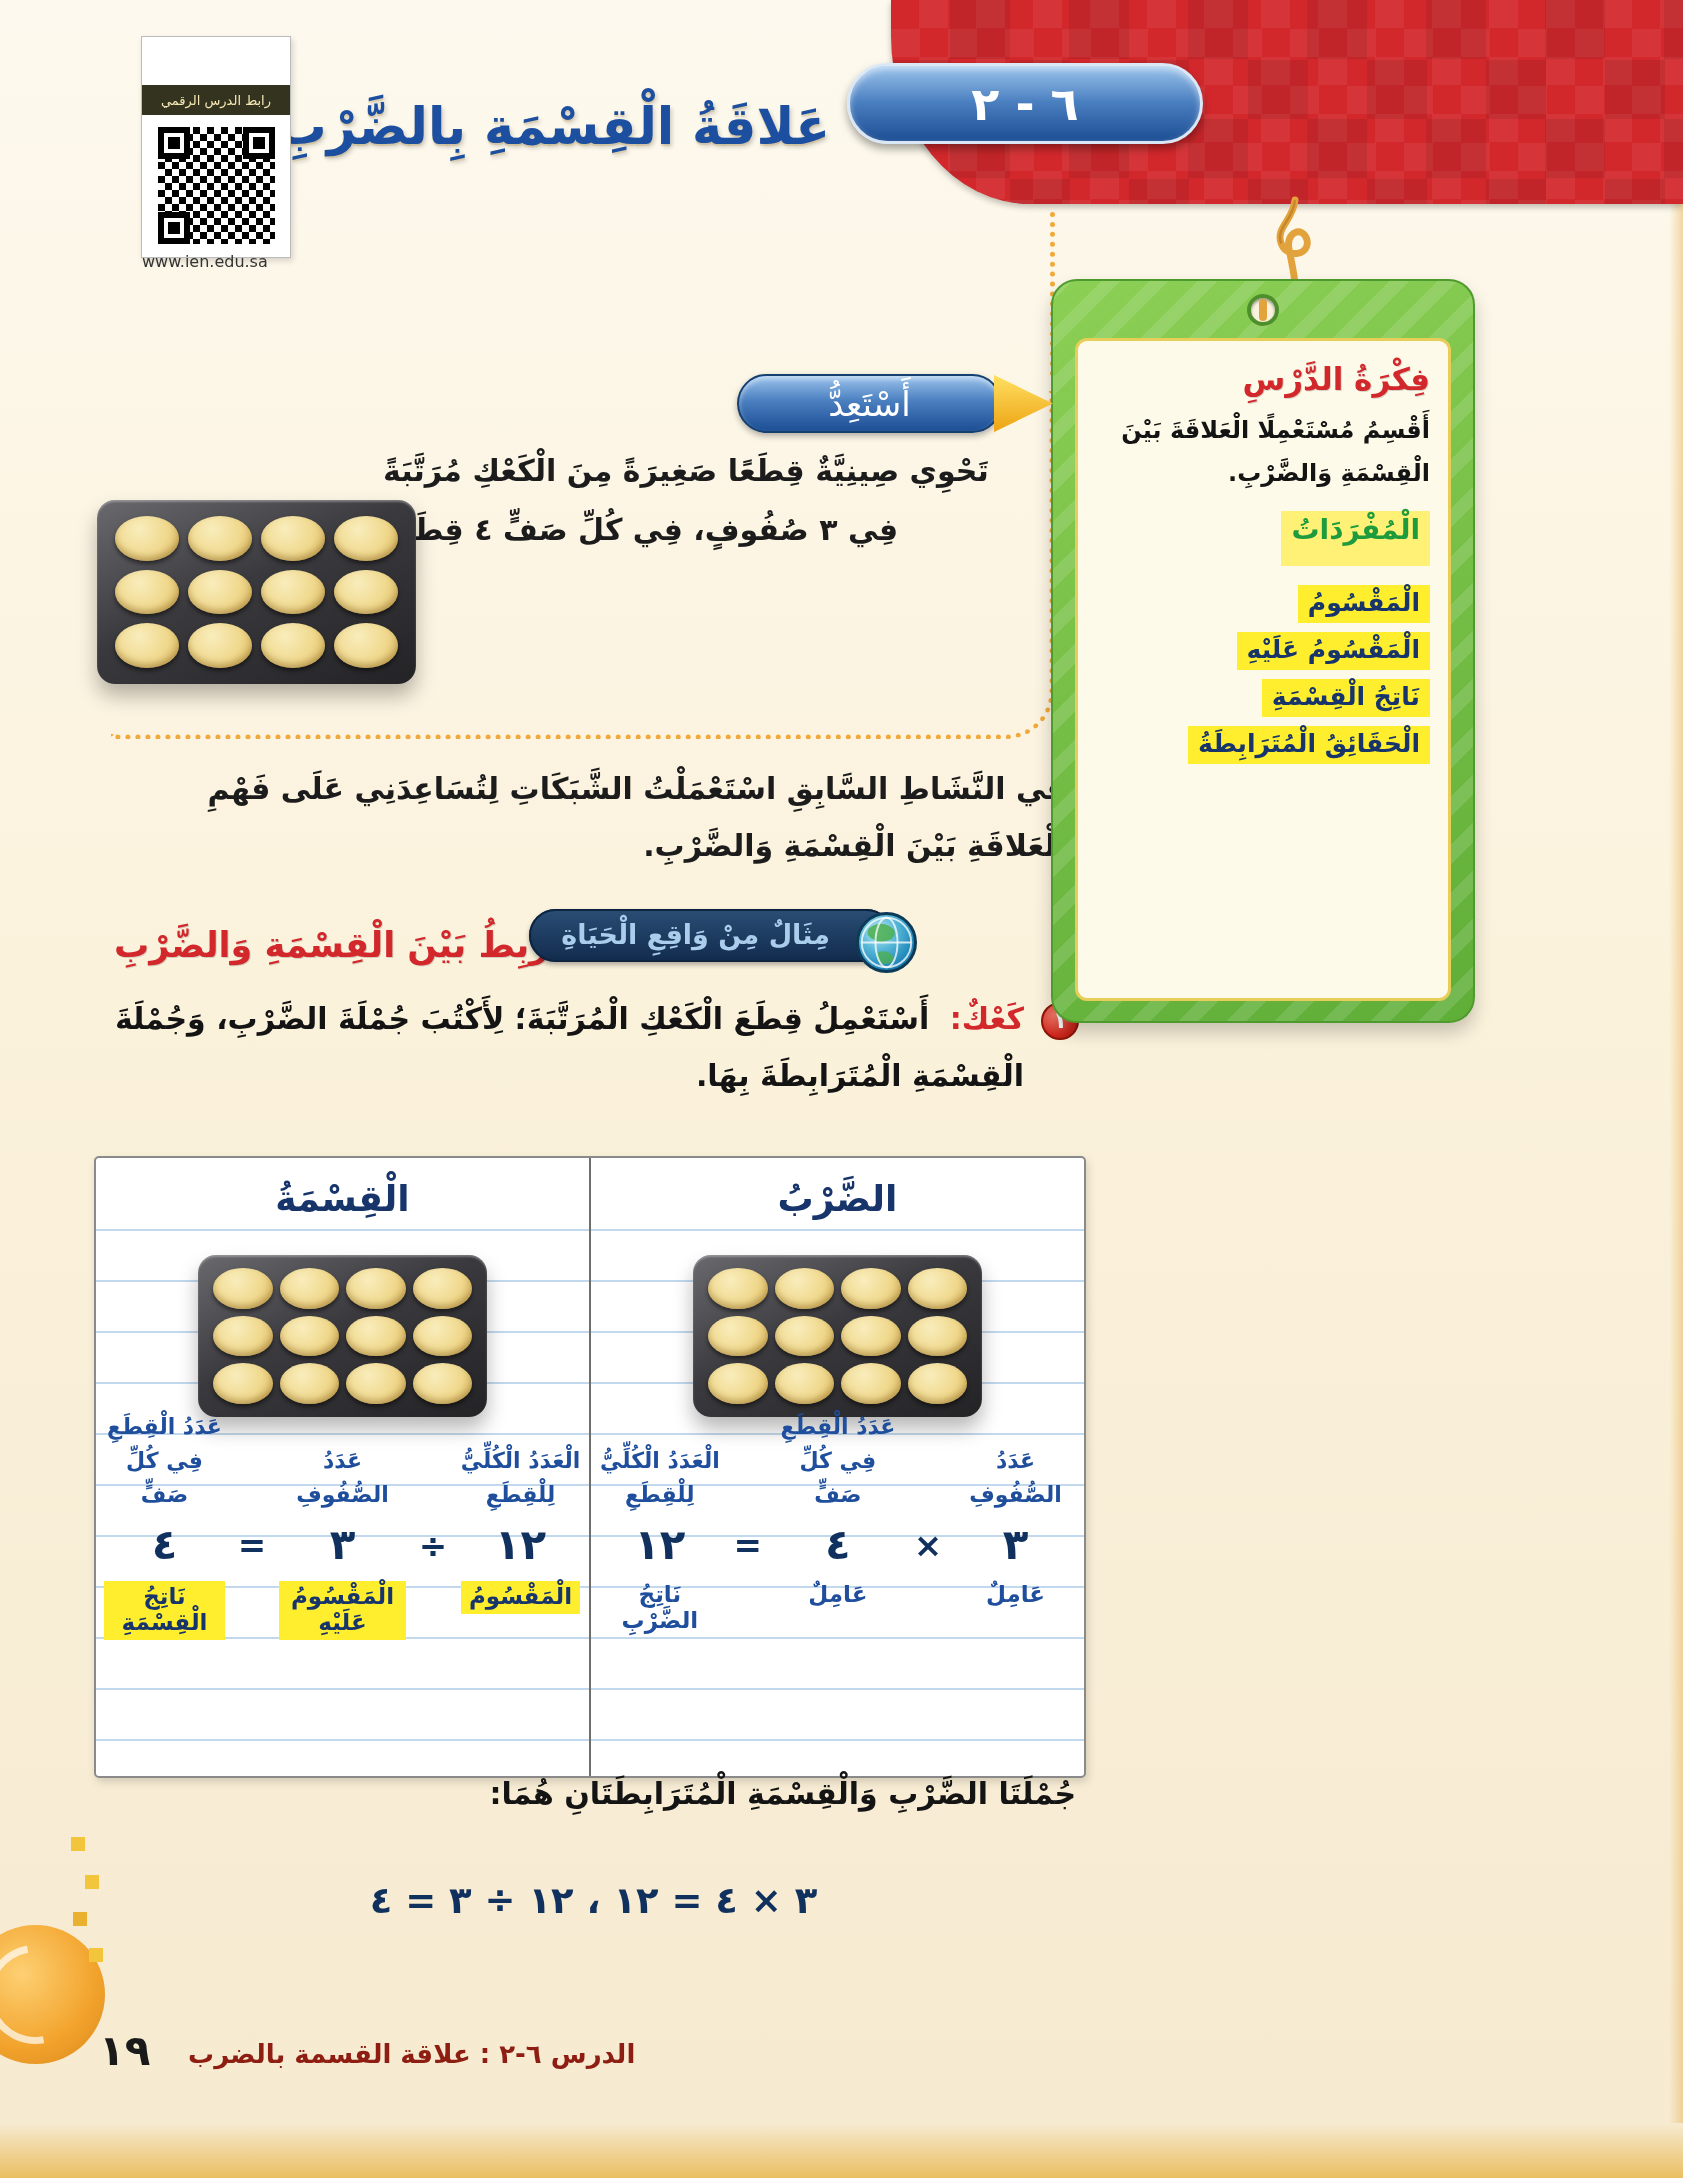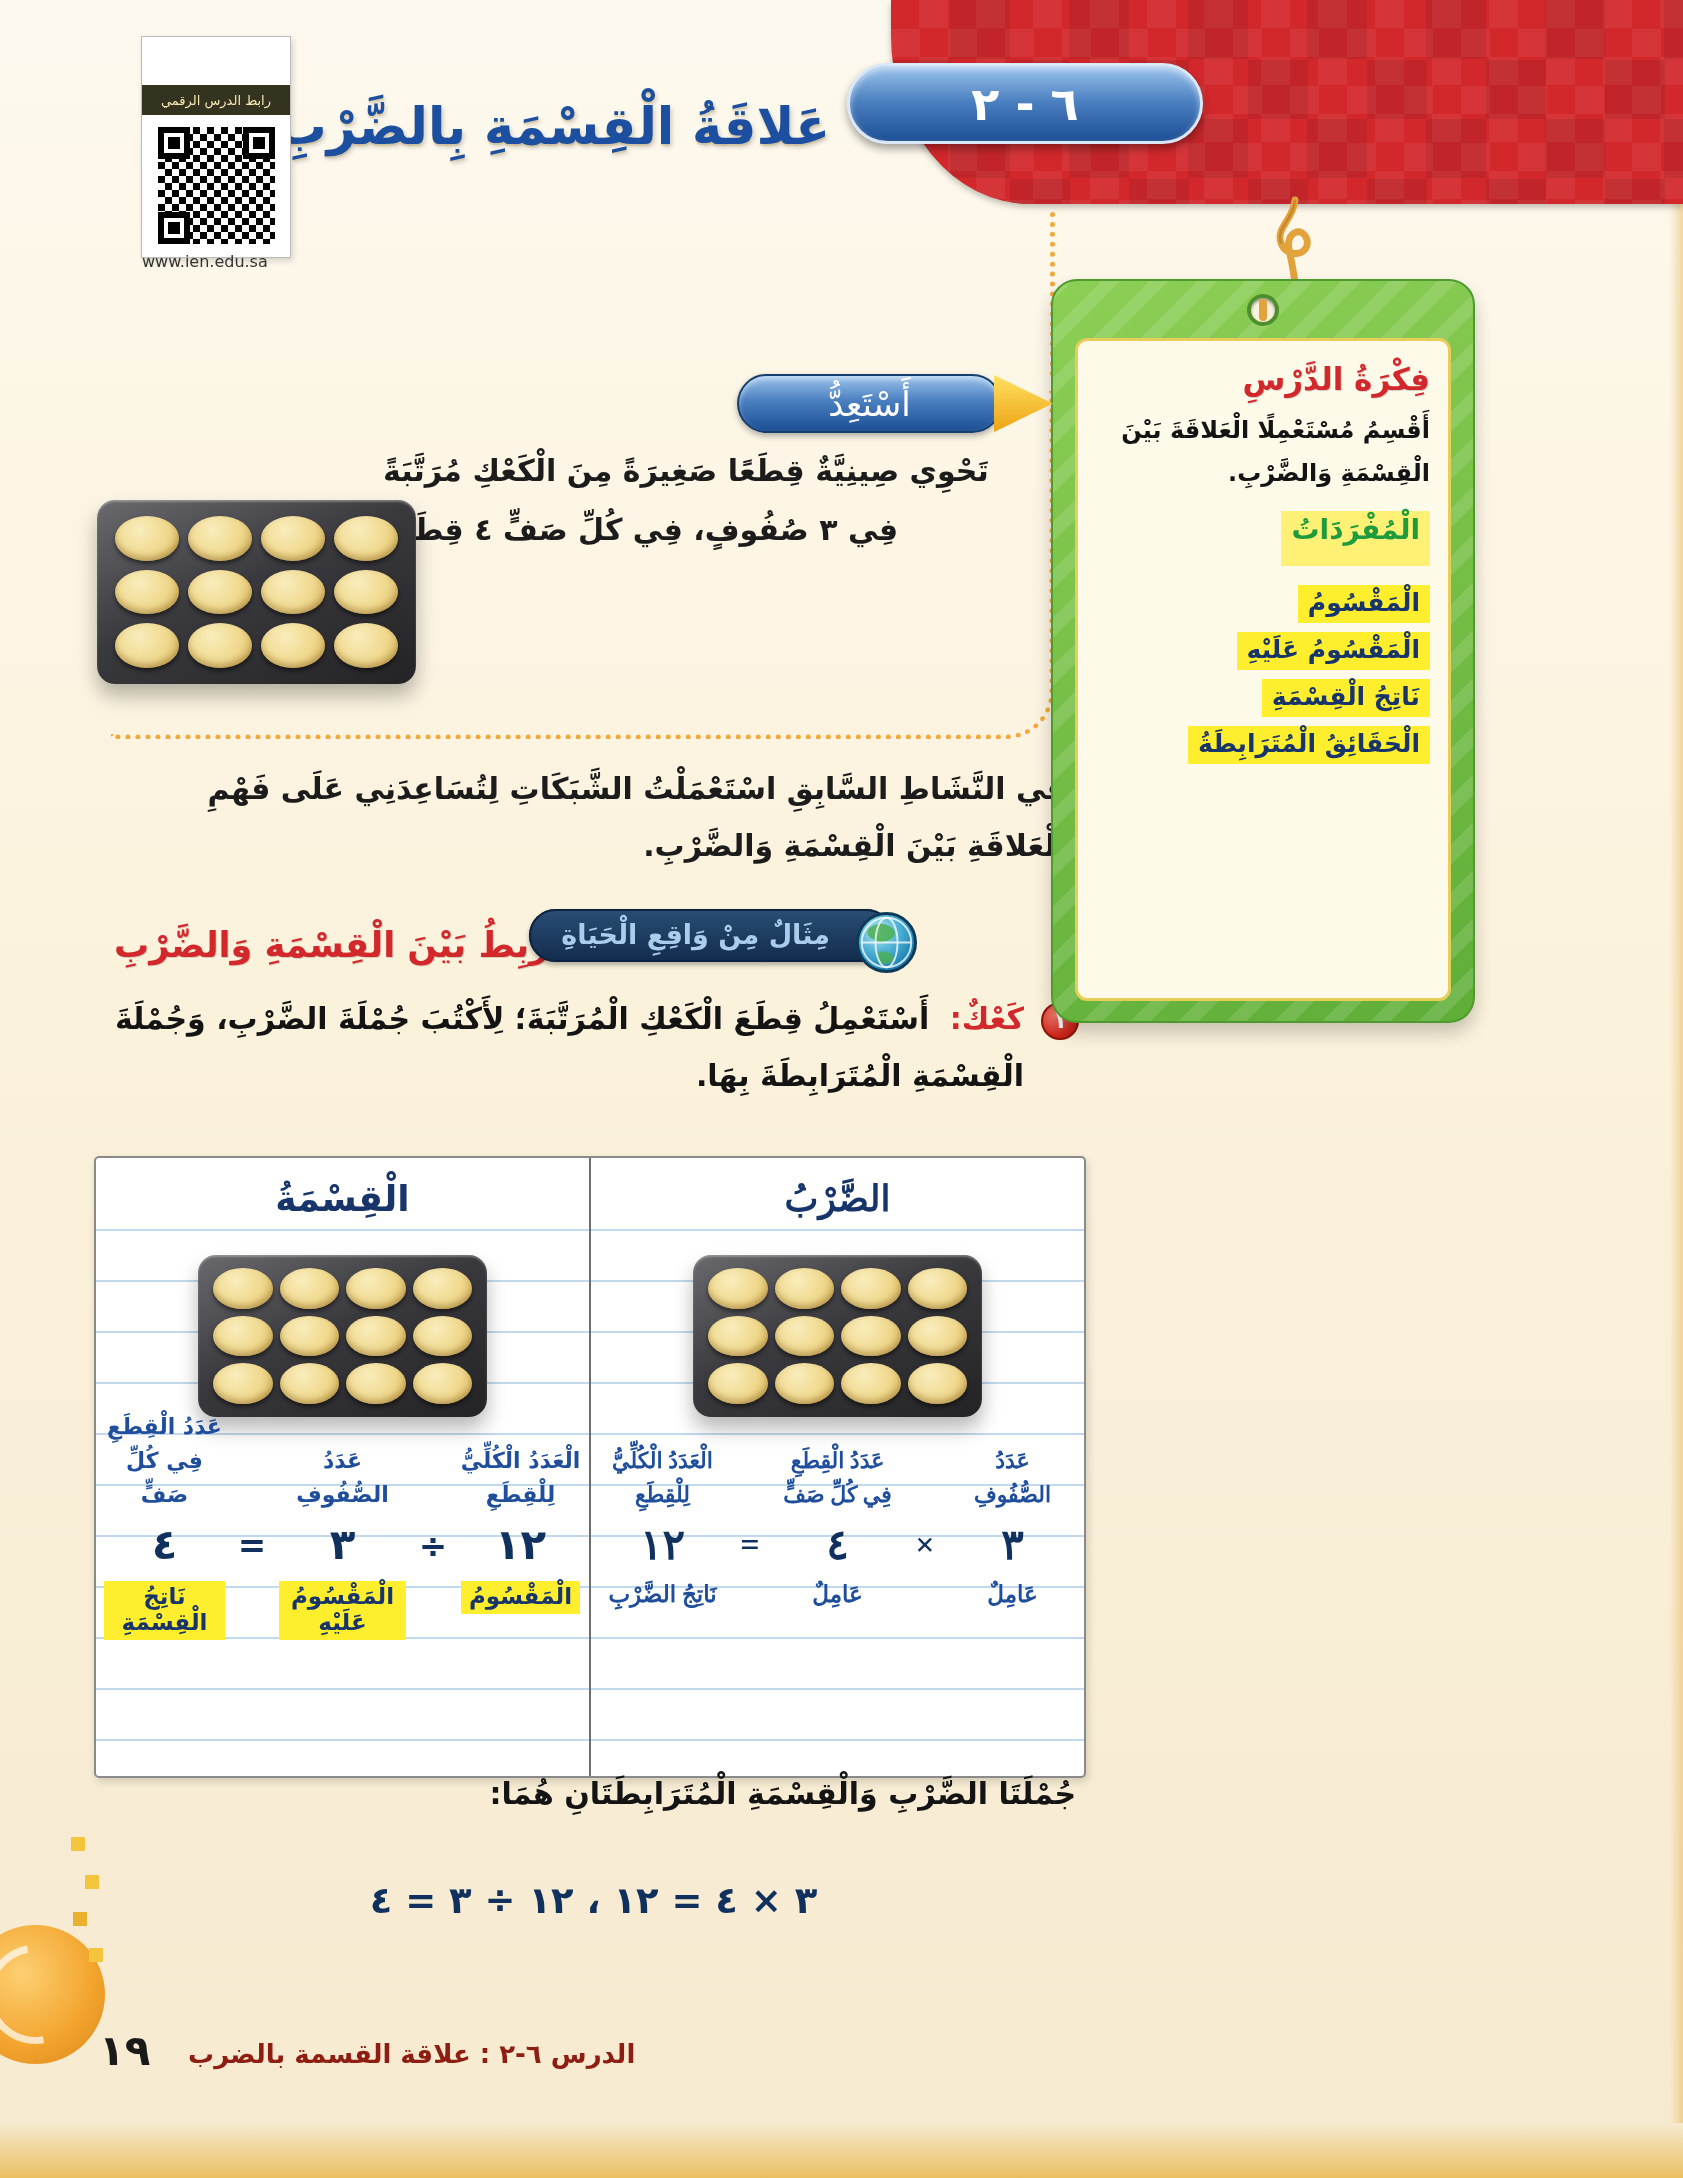--- a/index.html
+++ b/index.html
@@ -133,21 +133,21 @@
   }
   .ex-lead { color:var(--accent_red,#e22b22); margin-left:10px; }
   
   .relate-table {
     position:absolute; top:1156px; left:94px; width:992px; height:622px;
     background:#fff; border:2px solid #8a8a8a; border-radius:5px;
     box-shadow:2px 4px 8px rgba(0,0,0,0.15);
     display:flex; overflow:hidden;
   }
   .t-col { flex:1; display:flex; flex-direction:column; }
-  .t-col:first-child { border-left:2px solid #6e6e6e;font-family:Liberation Serif, serif; }
+  .t-col:first-child { border-left:2px solid #6e6e6e; }
   .t-head { height:71px; font-size:36px; font-weight:bold; color:var(--navy,#17356b); text-align:center; padding-top:20px; }
   .t-body { flex:1; background-image:repeating-linear-gradient(to bottom, #c2d8ec 0 2px, transparent 2px 51px); }
   .t-tray { display:flex; justify-content:center; margin:26px 0 10px; }
   .terms { display:flex; justify-content:center; align-items:flex-start; gap:6px; padding:0 8px; }
   .term { display:flex; flex-direction:column; align-items:center; }
   .term.num { min-width:121px; }
   .term.op { min-width:42px; }
   .term .top { height:85px; display:flex; flex-direction:column; justify-content:flex-end; font-size:22px; font-weight:bold; color:#1f4e9c; text-align:center; line-height:1.55; }
   .term .val { height:65px; display:flex; align-items:center; font-size:42px; font-weight:bold; color:#10305e; }
   .term.op .val { font-size:34px; }

